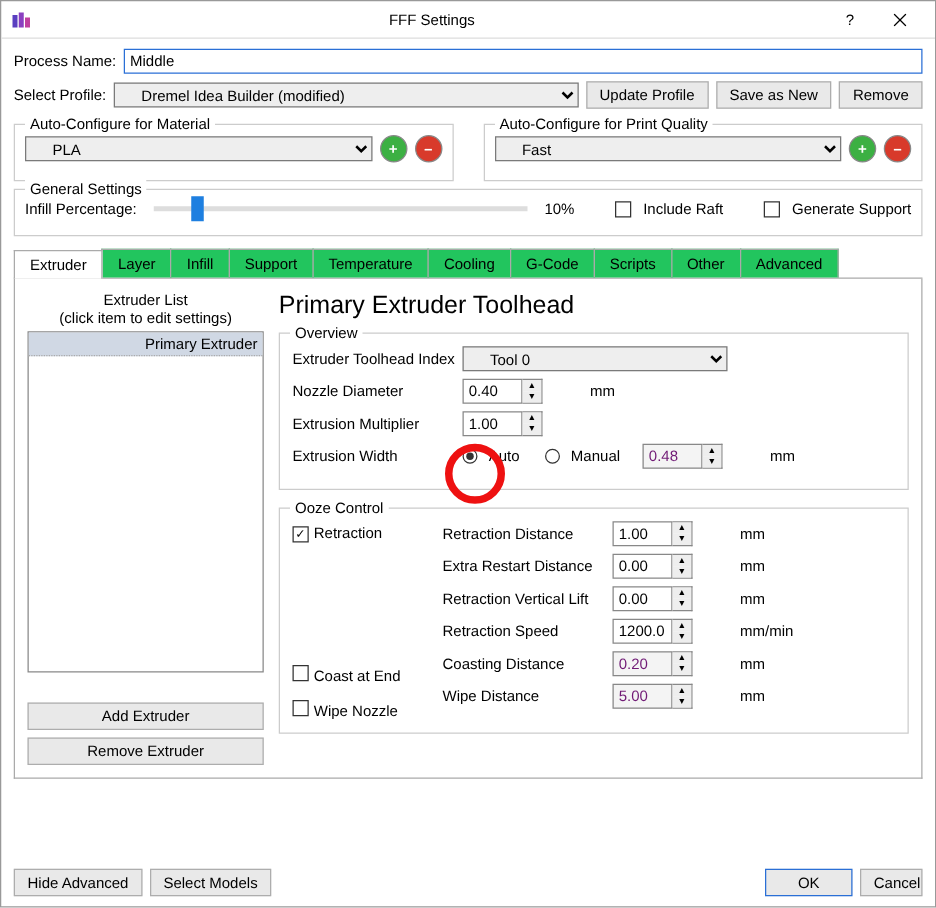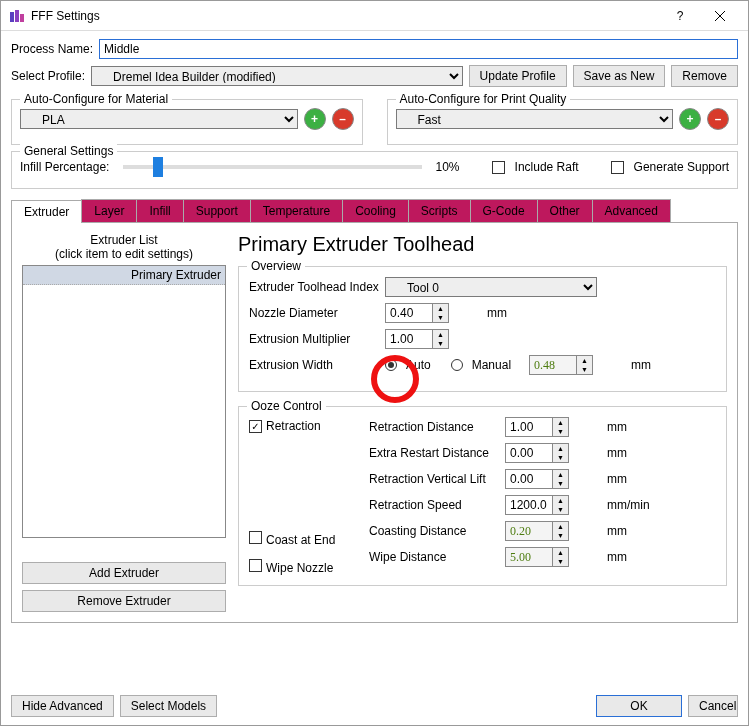--- a/index.html
+++ b/index.html
@@ -1,55 +1,55 @@
 <!DOCTYPE html>
 <html><head>
 <meta charset="utf-8">
 <style>
 * { box-sizing: border-box; font-family: "Segoe UI", Tahoma, sans-serif; font-size: 12px; }
 body { margin: 0; background: #fff; width: 749px; height: 726px; border: 1px solid #999; position: relative; }
-.titlebar { height: 30px; display: flex; align-items: center; padding: 0 8px; border-bottom: 1px solid #ddd; }
+.titlebar { height: 30px; display: flex; align-items: center; padding: 0 8px; border-bottom: 1px solid #ddd; text-align: center; }
 .titlebar .logo { width: 16px; height: 16px; margin-right: 6px; }
 .titlebar .title { flex: 1; }
 .titlebar .winbtn { width: 40px; height: 30px; display: flex; align-items: center; justify-content: center; cursor: pointer; }
 .content { padding: 8px 10px; }
 .row { display: flex; align-items: center; margin-bottom: 6px; gap: 6px; }
 .label { white-space: nowrap; }
 input[type=text], select { border: 1px solid #7a7a7a; background: #fff; padding: 2px 4px; height: 20px; }
 input[type=text].main { flex: 1; border: 1px solid #2a6fd6; }
 select { background: #eee; padding-left: 17px; }
 button { background: #e9e9e9; border: 1px solid #adadad; padding: 2px 10px; height: 22px; cursor: pointer; }
 .groupbox { border: 1px solid #ccc; padding: 8px; position: relative; margin-top: 6px; }
 .groupbox .legend { position: absolute; top: -8px; left: 8px; background: #fff; padding: 0 4px; }
 .grouprow { display: flex; gap: 24px; }
 .iconbtn { width: 22px; height: 22px; border-radius: 11px; display: flex; align-items: center; justify-content: center; color: #fff; font-weight: bold; cursor: pointer; border: 1px solid #888; }
 .plus { background: #3cb043; }
 .minus { background: #d83a2b; }
 .slider-track { flex: 1; height: 4px; background: #ddd; position: relative; margin: 0 8px; }
 .slider-thumb { position: absolute; width: 10px; height: 20px; background: #1e7fe0; top: -8px; left: 10%; cursor: pointer; }
 .checkbox { width: 13px; height: 13px; border: 1px solid #333; display: inline-flex; align-items: center; justify-content: center; margin-right: 4px; font-size: 10px; }
 .tabbar { display: flex; border-bottom: 1px solid #aaa; margin-top: 10px; }
-.tab { padding: 4px 12px; border: 1px solid #aaa; border-bottom: none; background: #be185d; margin-right: -1px; cursor: pointer; }
+.tab { padding: 4px 12px; border: 1px solid #aaa; border-bottom: none; background: #22c55e; margin-right: -1px; cursor: pointer; }
 .tab.active { background: #fff; position: relative; top: 1px; }
 .tabpanel { border: 1px solid #aaa; border-top: none; padding: 10px; display: flex; gap: 12px; min-height: 400px; }
-.extruder-list { width: 204px; display: flex; flex-direction: column; }
+.extruder-list { width: 189px; display: flex; flex-direction: column; }
 .extruder-list .hdr { text-align: center; font-size: 11px; margin-bottom: 4px; }
 .listbox { flex: 1; border: 1px solid #888; background: #fff; }
 .listitem { background: #d0d8e4; padding: 2px 4px; border-bottom: 1px dotted #aaa; text-align: right; }
 .mainpanel { flex: 1; }
 .mainpanel h2 { font-size: 20px; font-weight: normal; margin: 0 0 10px 0; }
 .subgroup { border: 1px solid #ccc; padding: 10px 10px 10px 10px; position: relative; margin-bottom: 14px; }
 .subgroup .sublegend { position: absolute; top: -8px; left: 8px; background: #fff; padding: 0 4px; }
 .formrow { display: flex; align-items: center; margin-bottom: 6px; gap: 6px; }
 .formrow .flabel { width: 130px; }
 .spin { display: flex; }
 .spin input { width: 48px; text-align: left; border: 1px solid #888; height: 20px; padding: 0 4px; }
 .spin .arrows { width: 16px; border: 1px solid #888; border-left: none; display: flex; flex-direction: column; }
 .spin .arrows div { flex: 1; font-size: 7px; display: flex; align-items: center; justify-content: center; background: #eee; cursor: pointer; }
-.spin.disabled input { background: #f4f4f4; color: #4d7c0f; font-family: Liberation Serif, serif; }
+.spin.disabled input { background: #f4f4f4; color: #701a75; }
 .radio { width: 12px; height: 12px; border: 1px solid #333; border-radius: 50%; display: inline-flex; align-items: center; justify-content: center; margin-right: 3px; }
 .radio.checked::after { content: ""; width: 6px; height: 6px; background: #333; border-radius: 50%; }
 .unit { margin-left: 4px; padding-left: 28px; }
 .ooze-cols { display: flex; gap: 20px; }
 .ooze-left { width: 100px; display: flex; flex-direction: column; gap: 28px; padding-top: 2px;}
 .ooze-right { flex: 1; }
 .ooze-right .formrow .flabel { width: 130px; }
 .footer { position: absolute; bottom: 8px; left: 10px; right: 10px; display: flex; gap: 6px; }
 .footer .spacer { flex: 1; }
 .ok { border: 1px solid #2a6fd6; }
@@ -123,22 +123,22 @@
     </div>
   </div>
 
   <div class="tabbar">
     <div class="tab active">Extruder</div>
     <div class="tab">Layer</div>
     <div class="tab">Infill</div>
     <div class="tab">Support</div>
     <div class="tab">Temperature</div>
     <div class="tab">Cooling</div>
+    <div class="tab">G-Code</div>
     <div class="tab">Scripts</div>
-    <div class="tab">G-Code</div>
     <div class="tab">Other</div>
     <div class="tab">Advanced</div>
   </div>
 
   <div class="tabpanel">
     <div class="extruder-list">
       <div class="hdr">
         <span>Extruder List</span><br>
         <span>(click item to edit settings)</span>
       </div>
@@ -278,15 +278,15 @@
         </div>
       </div>
     </div>
   </div>
 </div>
 
 <div class="footer">
   <button>Hide Advanced</button>
   <button>Select Models</button>
   <div class="spacer"></div>
-  <button class="ok" style="width:86px">OK</button>
+  <button class="ok" style="width:70px">OK</button>
   <button style="width:50px">Cancel</button>
 </div>
 
 </body></html>

